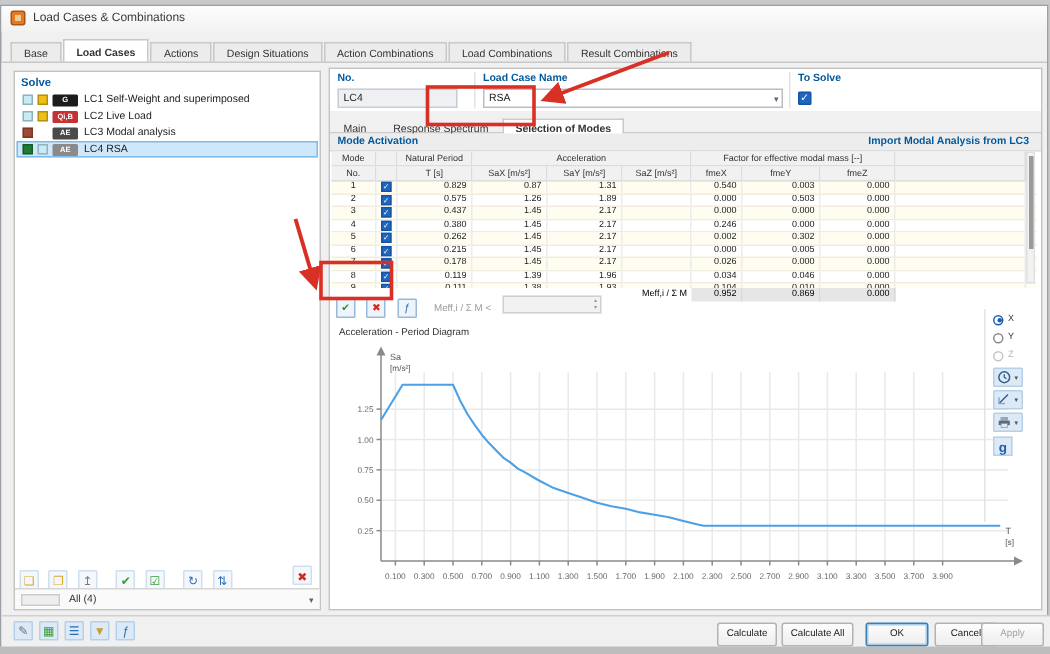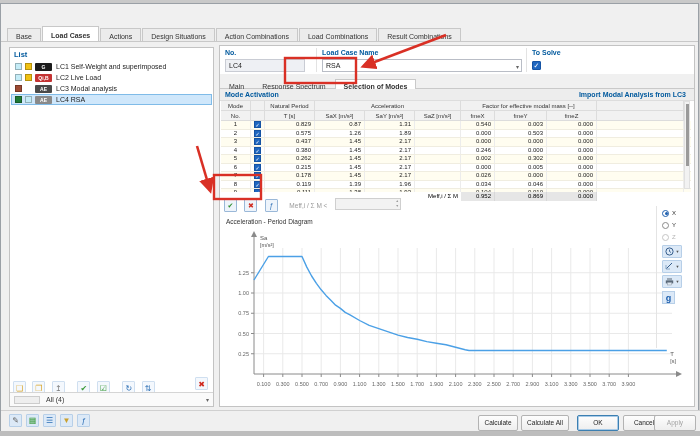--- a/index.html
+++ b/index.html
@@ -109,27 +109,31 @@
   .btn.disabled { color:#a3a3a3; }
   #below-dialog { left:0; top:431px; width:700px; height:5px; background:#bdbdbd; }
 
   
   #annotations { left:0; top:0; width:700px; height:436px; pointer-events:none; z-index:50; }
 </style>
 </head>
 <body>
 
 <div class="abs" id="dialog">
+  <div class="abs" id="titlebar">
+    <div class="abs" id="title-icon"></div>
+    <div class="abs" id="window-title">Load Cases &amp; Combinations</div>
+  </div>
 
   <div class="abs" id="main-tabs"><span class="mtab">Base</span><span class="mtab active">Load Cases</span><span class="mtab">Actions</span><span class="mtab">Design Situations</span><span class="mtab">Action Combinations</span><span class="mtab">Load Combinations</span><span class="mtab">Result Combinations</span></div>
 
   <div class="abs" id="content">
 
     <div class="abs" id="list-panel">
-      <div class="abs" id="list-header">List</div>
+      <div class="abs" id="list-header">Solve</div>
       <div class="abs" id="list-items">
           <div class="lrow">
             <span class="sq" style="background: rgb(197, 236, 247);"></span>
             <span class="sq" style="background: rgb(240, 193, 20);"></span>
             <span class="badge" style="background: rgb(28, 28, 28);">G</span>
             <span>LC1 Self-Weight and superimposed</span>
           </div>
           <div class="lrow">
             <span class="sq" style="background: rgb(197, 236, 247);"></span>
             <span class="sq" style="background: rgb(240, 193, 20);"></span>

